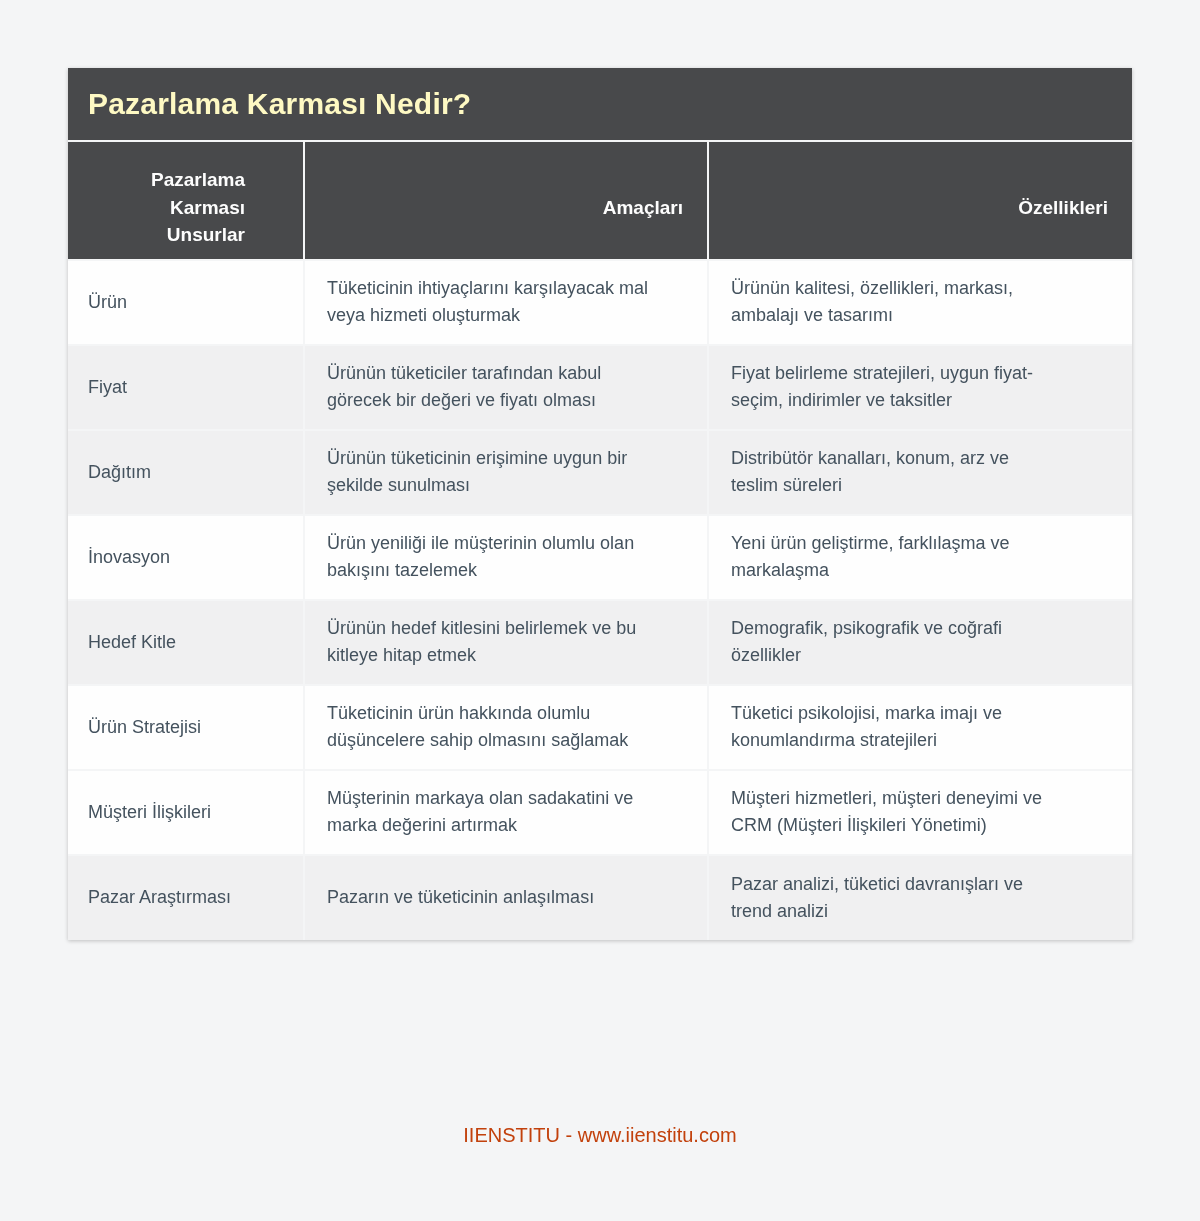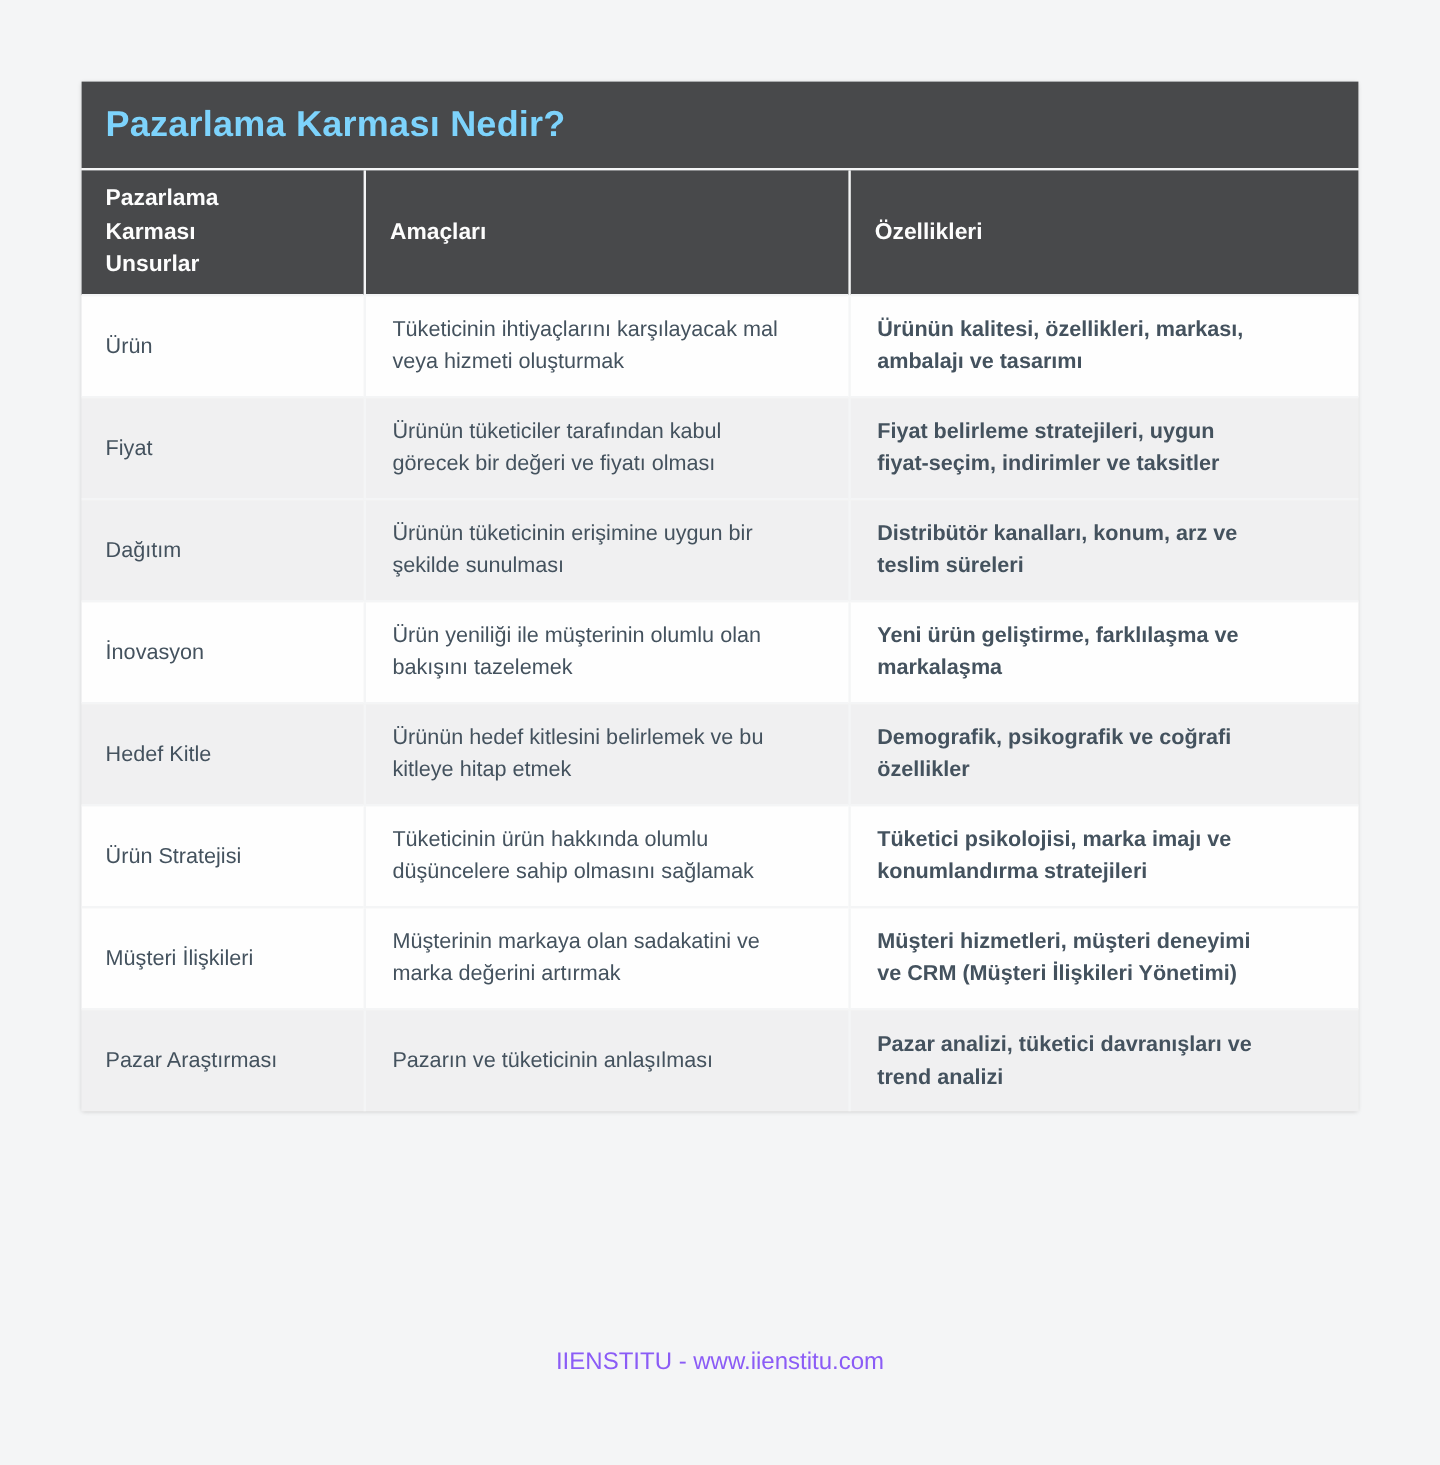--- a/index.html
+++ b/index.html
@@ -23,73 +23,73 @@
   .title-bar {
     height: 72px;
     background: #48494b;
     display: flex;
     align-items: center;
     padding-left: 20px;
     margin-bottom: 2px;
   }
 
   .title-bar h1 {
-    color: #7dd3fc;
+    color: #fef9c3;
     font-size: 30px;
     font-weight: bold;
     letter-spacing: 0.2px;
   }
 
   table {
     width: 100%;
     border-collapse: collapse;
     table-layout: fixed;
   }
 
   col.c1 { width: 236px; }
   col.c2 { width: 404px; }
   col.c3 { width: 424px; }
 
   th {
     background: #48494b;
     color: #fdfdfd;
     font-size: 19px;
     font-weight: bold;
-    text-align: left;
+    text-align: right;
     vertical-align: middle;
     height: 86px;
-    padding: 10px 24px 10px 20px;
+    padding: 24px 24px 10px 20px;
     line-height: 1.45;
   }
   th.col-elements { padding-right: 58px; }
   th + th { border-left: 2px solid #f4f5f6; margin-left: 13px; }
 
   td {
     font-size: 18px;
     color: #44525e;
     vertical-align: middle;
     height: 85px;
     padding: 12px 40px 12px 20px;
     line-height: 1.5;
     border-top: 2px solid #f4f5f6;
   }
   td + td { border-left: 2px solid #f4f5f6; padding-left: 22px; }
-  td:last-child { padding-right: 84px; font-weight: bold; }
+  td:last-child { padding-right: 84px; }
 
   tr.row-odd td  { background: #fefefe; }
   tr.row-even td { background: #f0f0f1; }
 
   .footer {
     position: absolute;
     top: 1124px;
     left: 0;
     width: 1200px;
     text-align: center;
     font-size: 20px;
-    color: #8b5cf6;
+    color: #c2410c;
   }
 </style>
 </head>
 <body>
 
 <div class="card">
   <div class="title-bar">
     <h1>Pazarlama Karması Nedir?</h1>
   </div>
 

